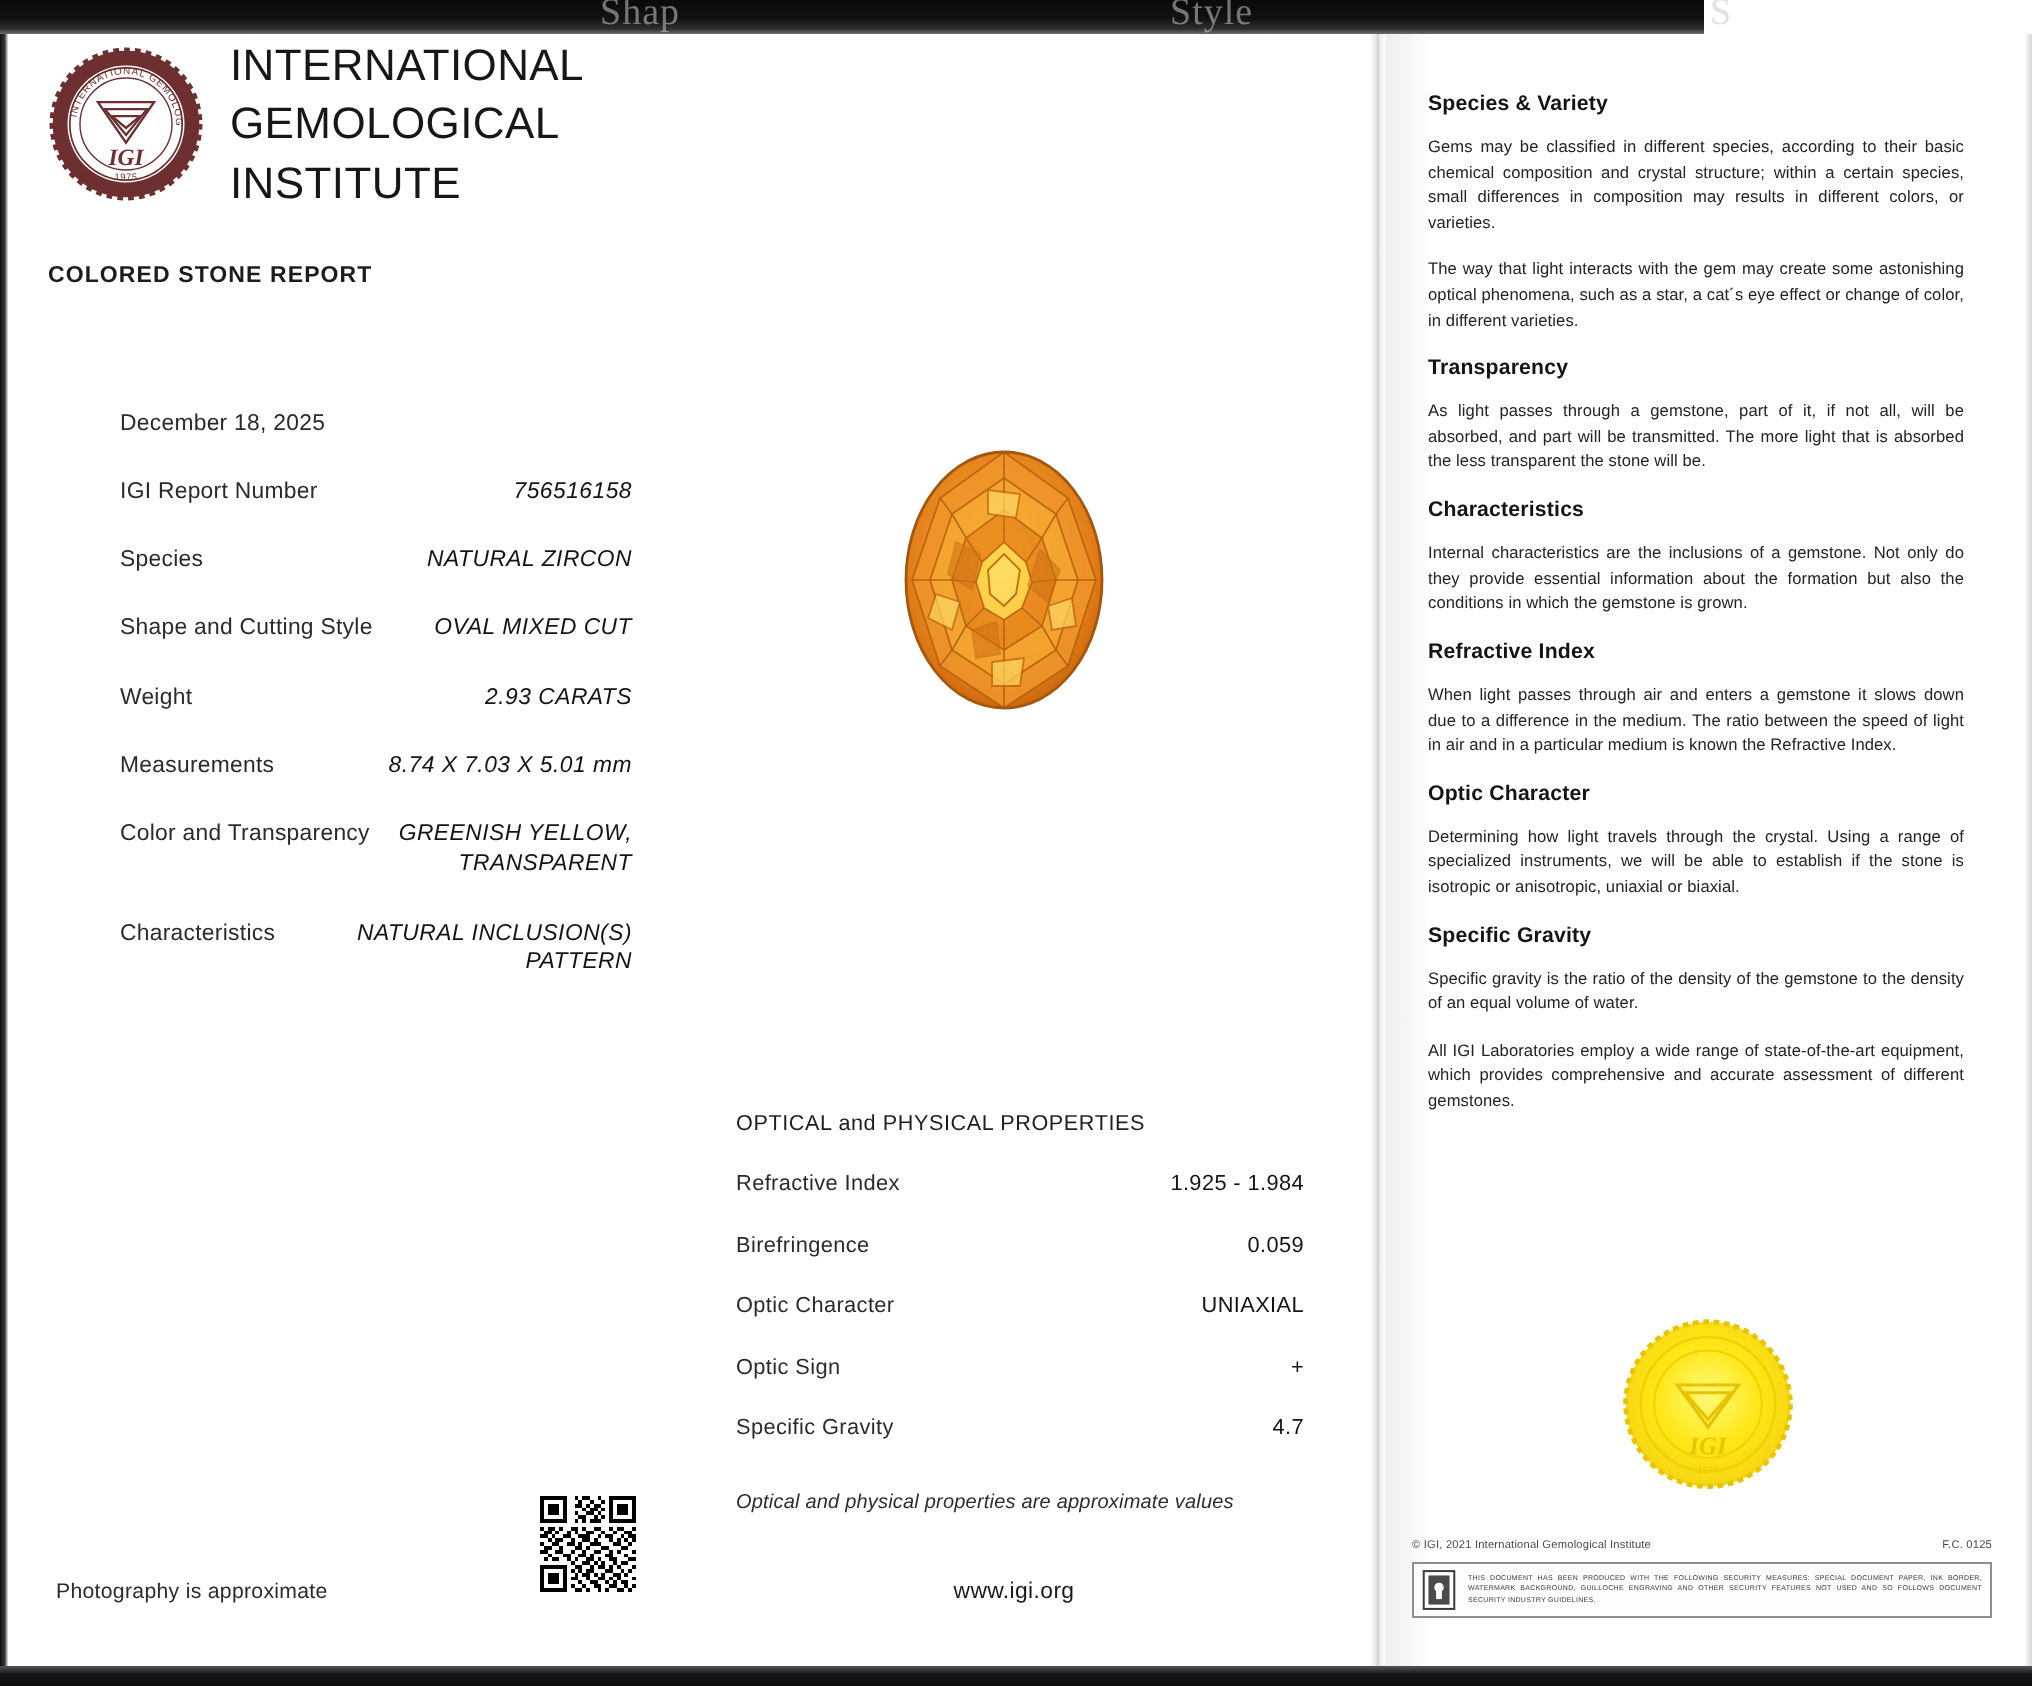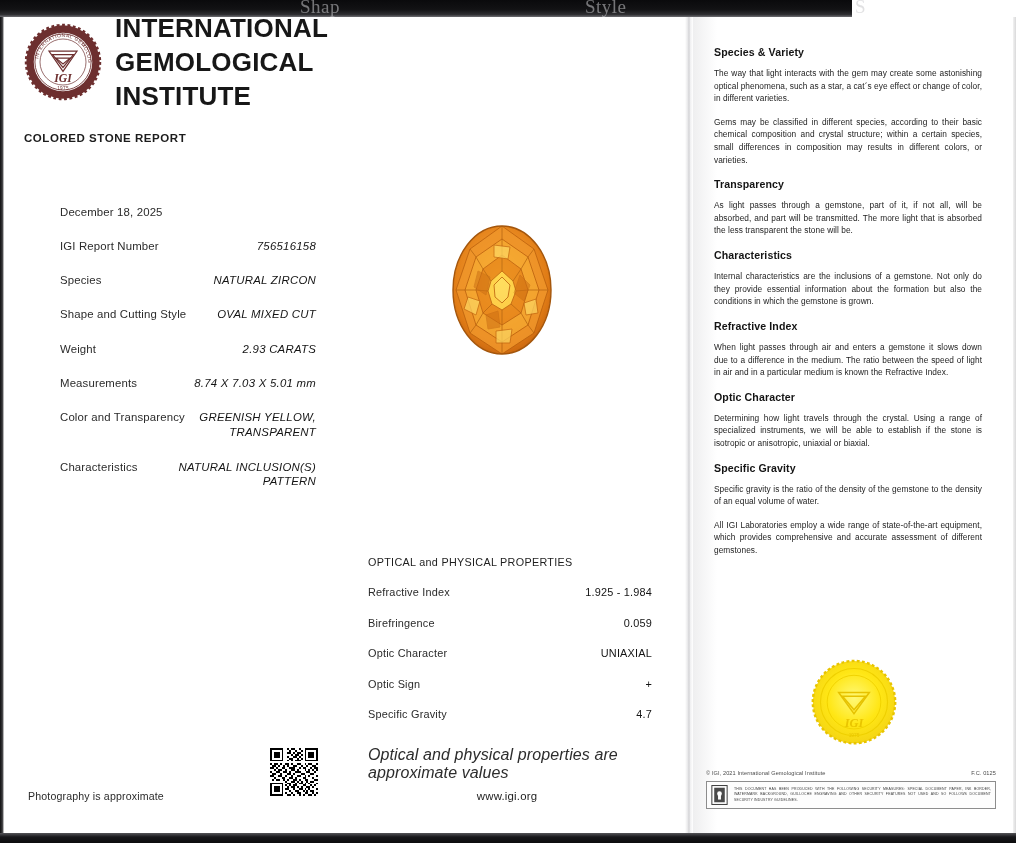--- a/index.html
+++ b/index.html
@@ -88,22 +88,22 @@
     z-index: 14;
   }
   .brand {
     display: flex;
     align-items: center;
     gap: 13px;
     height: 92px;
   }
   .seal-logo { width: 78px; height: 78px; flex: 0 0 78px; }
   .brand-name {
-    font-size: 26px;
-    font-weight: bold;
+    font-size: 22px;
+    font-weight: normal;
     line-height: 1.32;
     letter-spacing: .2px;
     color: #171717;
   }
   .report-kind {
     margin-top: 24px;
     font-size: 11.5px;
     font-weight: bold;
     letter-spacing: .55px;
     color: #1c1c1c;
@@ -189,21 +189,21 @@
     display: flex;
     justify-content: space-between;
     font-size: 10.9px;
     margin-bottom: 18.5px;
     letter-spacing: .2px;
   }
   .opt-label { color: #2b2b2b; }
   .opt-value { color: #141414; }
   .opt-note {
     margin-top: 26px;
-    font-size: 16px;
+    font-size: 10px;
     font-style: italic;
     color: #2d2d2d;
     letter-spacing: .1px;
   }
   .web-url {
     position: absolute;
     left: 0;
     top: 790px;
     width: 290px;
     text-align: center;
@@ -601,22 +601,22 @@
     <div class="opt-note">Optical and physical properties are approximate values</div>
   </div>
 
   <div class="web-url">www.igi.org</div>
 </div>
 
 <div class="right-col">
   <div id="info-sections">
       <div class="sec-block">
         <div class="sec-head">Species &amp; Variety</div>
+        <div class="sec-body">Gems may be classified in different species, according to their basic chemical composition and crystal structure; within a certain species, small differences in composition may results in different colors, or varieties.</div>
         <div class="sec-body">The way that light interacts with the gem may create some astonishing optical phenomena, such as a star, a cat´s eye effect or change of color, in different varieties.</div>
-        <div class="sec-body">Gems may be classified in different species, according to their basic chemical composition and crystal structure; within a certain species, small differences in composition may results in different colors, or varieties.</div>
       </div>
       <div class="sec-block">
         <div class="sec-head">Transparency</div>
         <div class="sec-body">As light passes through a gemstone, part of it, if not all, will be absorbed, and part will be transmitted. The more light that is absorbed the less transparent the stone will be.</div>
       </div>
       <div class="sec-block">
         <div class="sec-head">Characteristics</div>
         <div class="sec-body">Internal characteristics are the inclusions of a gemstone. Not only do they provide essential information  about the formation but also the conditions in which the gemstone is grown.</div>
       </div>
       <div class="sec-block">

